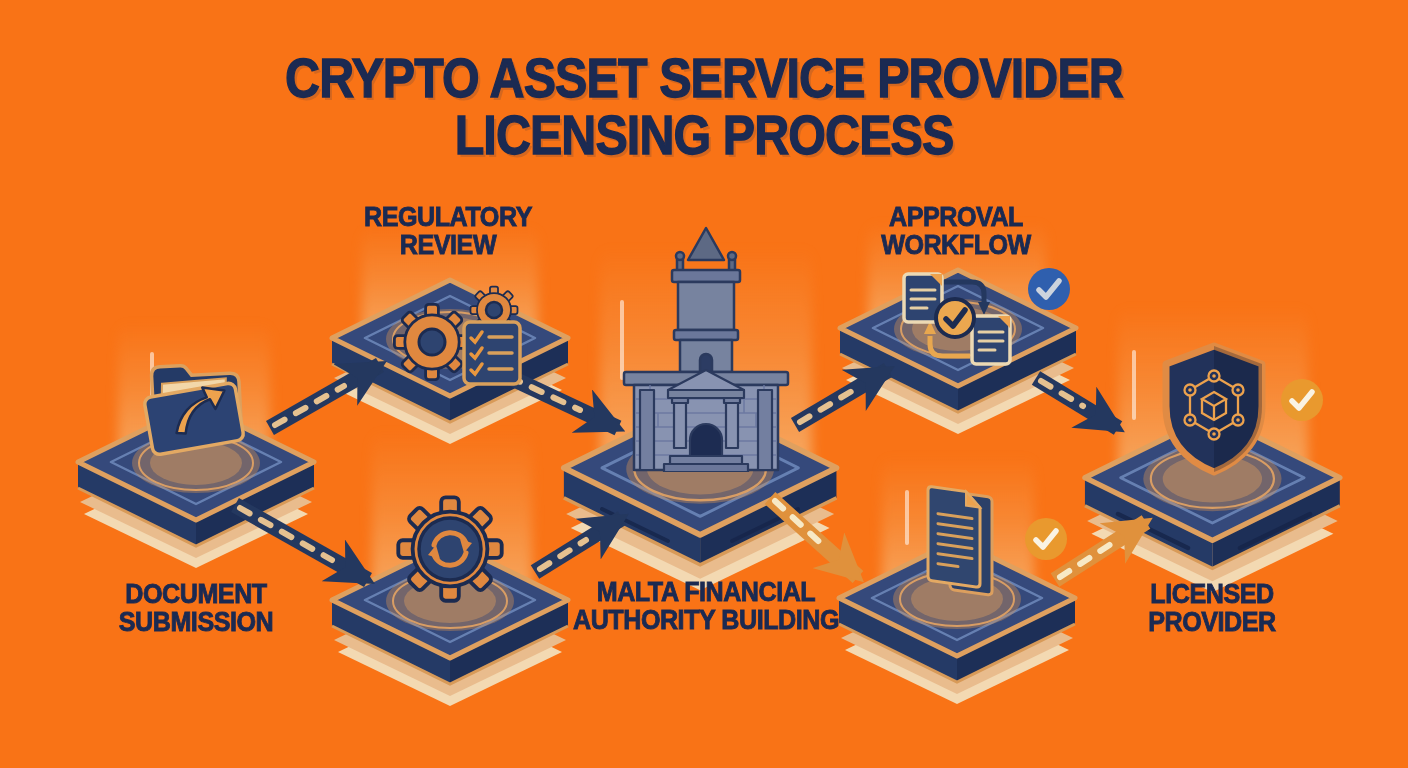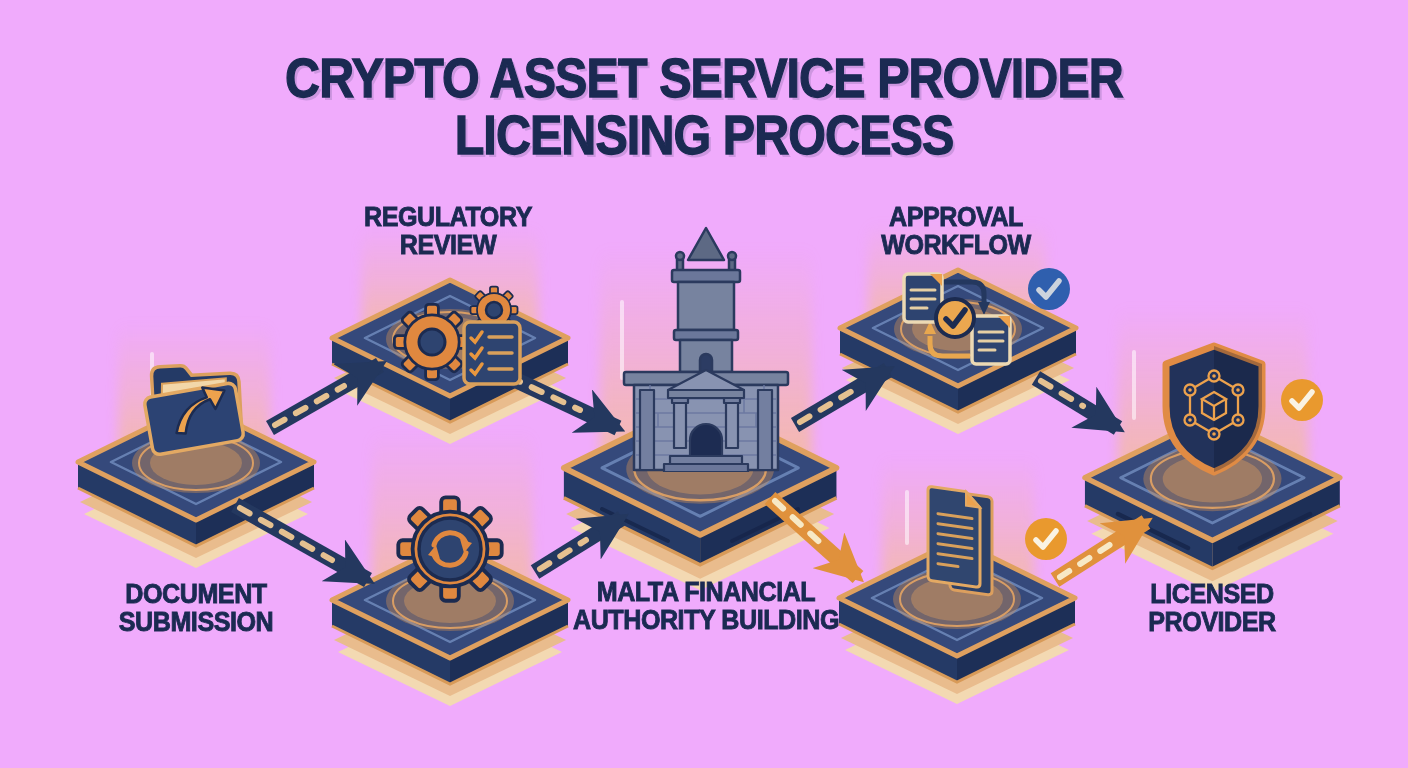--- a/index.html
+++ b/index.html
@@ -1,17 +1,17 @@
 <!DOCTYPE html>
 <html><head>
 <meta charset="utf-8">
 <style>
   html,body{margin:0;padding:0;background:#e8e2d0;}
   .canvas{position:relative;width:1408px;height:768px;overflow:hidden;
-    background:#f0abfc;font-family:"Liberation Sans",sans-serif;}
+    background:#f97316;font-family:"Liberation Sans",sans-serif;}
   .title{position:absolute;left:0;top:50px;width:100%;text-align:center;
     color:#1b2a52;font-weight:bold;font-size:55px;line-height:57px;
     letter-spacing:-1px;transform:scaleX(.88);
     -webkit-text-stroke:1.3px #1b2a52;
     text-shadow:3px 3px 0 rgba(27,42,82,.16);}
   .title span{display:block;}
   .glow{position:absolute;border-radius:10px;filter:blur(6px);
     background:linear-gradient(to top, rgba(245,192,131,.72), rgba(245,192,131,.28) 55%, rgba(245,192,131,0));}
   .streak{position:absolute;width:4px;background:rgba(255,255,255,.55);border-radius:3px;}
   .node-label{position:absolute;width:320px;text-align:center;color:#1b2a52;

